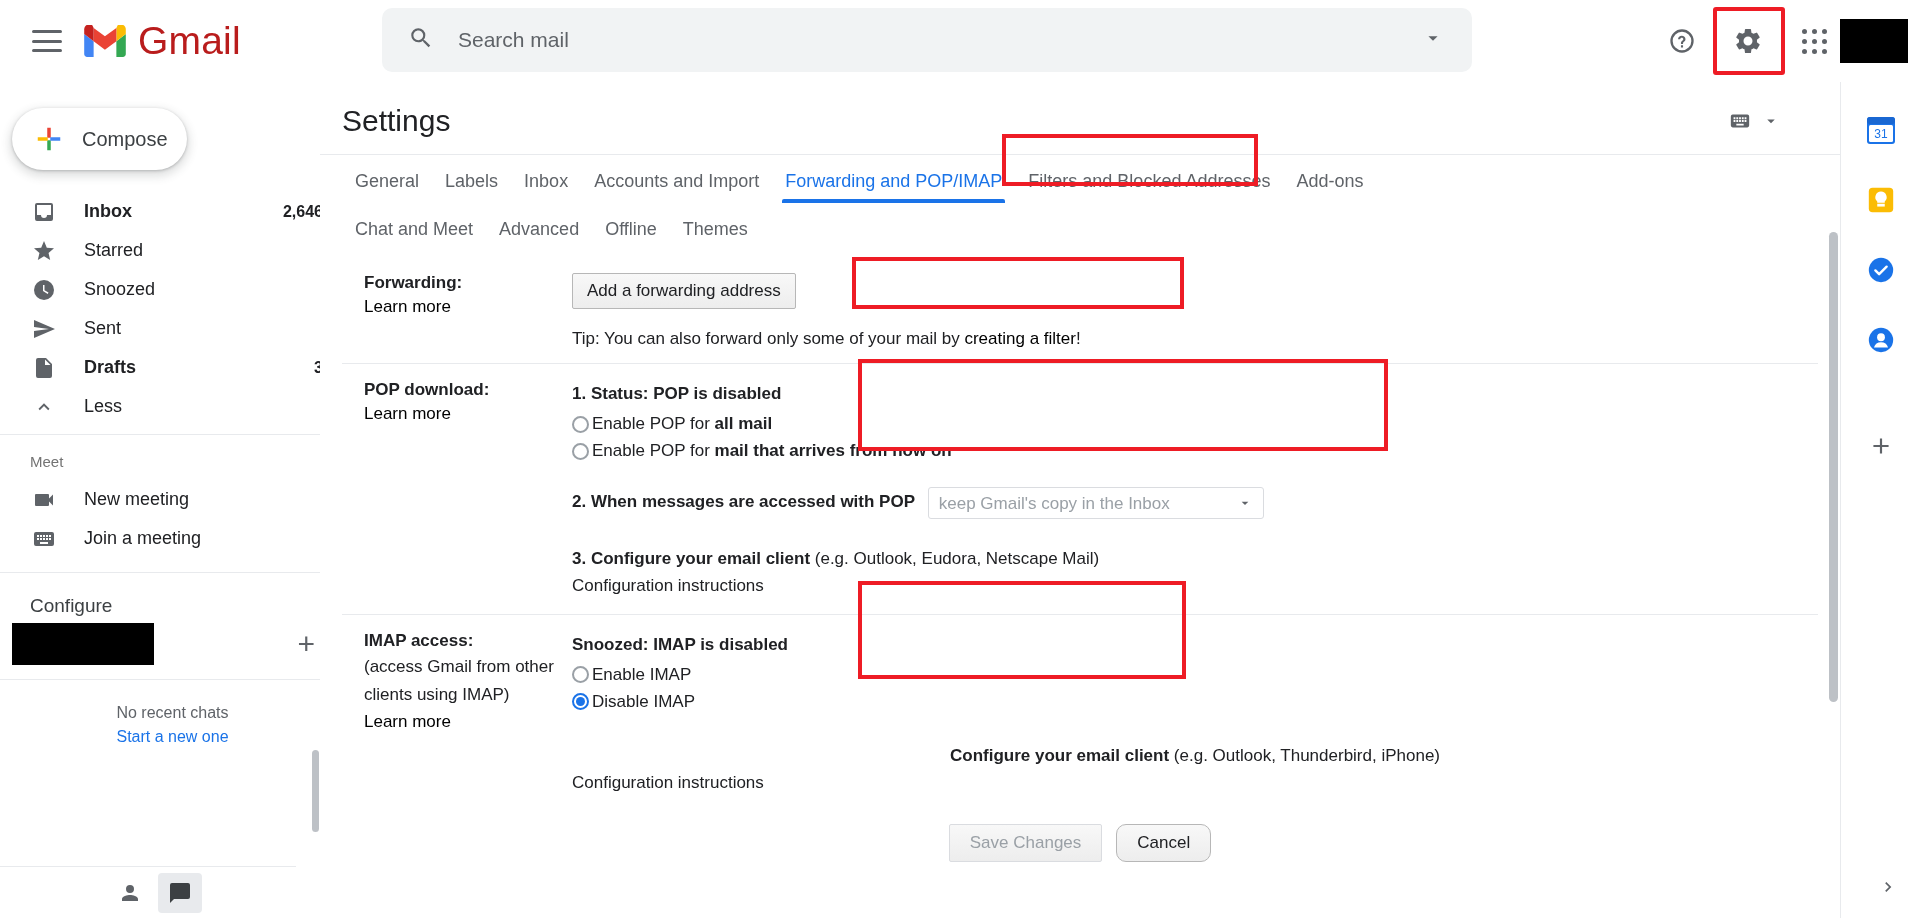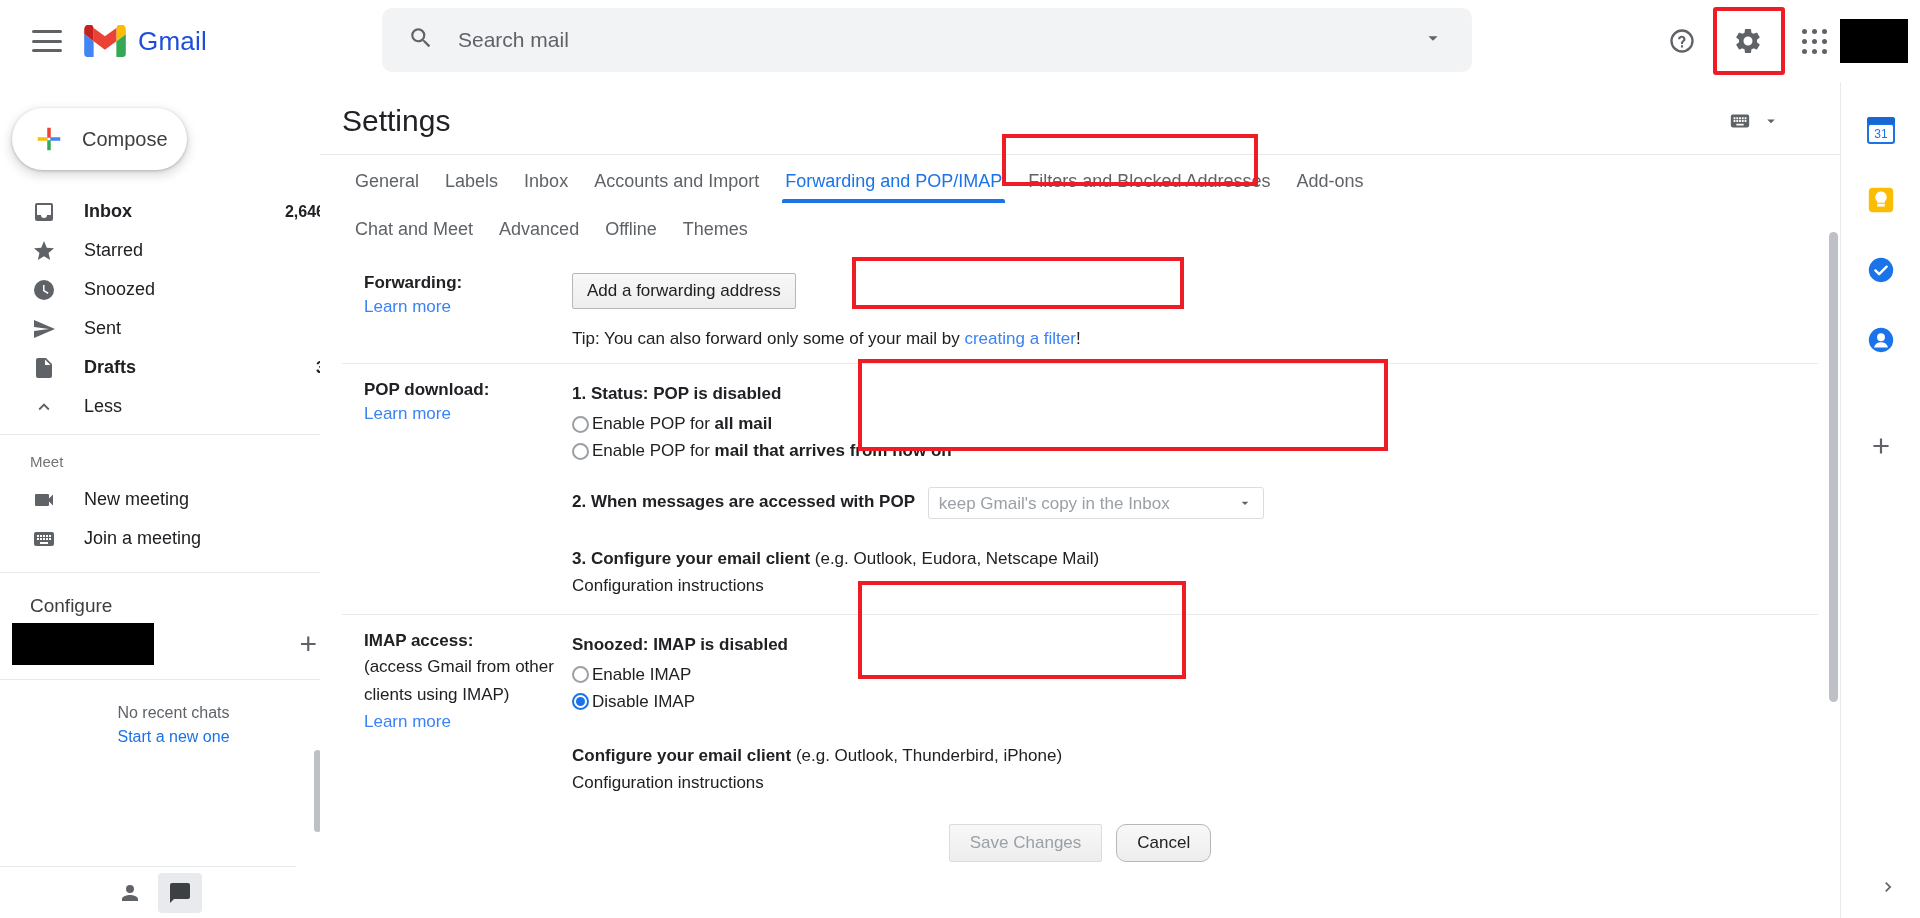--- a/index.html
+++ b/index.html
@@ -19,21 +19,21 @@
     display: flex; align-items: center; background: #fff;
   }
   .hamburger {
     width: 30px; height: 22px; margin-left: 32px; margin-right: 22px;
     display: flex; flex-direction: column; justify-content: space-between;
     cursor: pointer;
   }
   .hamburger span { display: block; height: 3px; background: #5f6368; border-radius: 2px; }
 
   .gmail-logo { display: flex; align-items: center; gap: 12px; }
-  .gmail-word { font-size: 26px; color: #1d4ed8; letter-spacing: .2px; }
+  .gmail-word { font-size: 39px; color: #b91c1c; letter-spacing: .2px; }
 
   .searchbox {
     position: absolute; left: 382px; top: 8px;
     width: 1090px; height: 64px;
     background: #f1f3f4; border-radius: 10px;
     display: flex; align-items: center;
   }
   .search-icon { margin: 0 22px 0 26px; flex: none; }
   .search-input {
     border: 0; background: transparent; outline: none;
@@ -54,21 +54,21 @@
     position: absolute; left: -9px; top: -8px; width: 72px; height: 68px;
     border: 4px solid #ee1c25; border-radius: 3px; pointer-events: none;
   }
   .apps-grid { display: grid; grid-template-columns: repeat(3, 5px); gap: 5px; }
   .apps-grid i { width: 5px; height: 5px; background: #5f6368; border-radius: 50%; display:block; }
   .avatar-black { width: 68px; height: 44px; background: #000; margin-right: 12px; }
 
   
   .sidebar {
     position: absolute; left: 0; top: 82px; width: 348px; height: 836px;
-    background: #fff; border-right: 1px solid #a16207;
+    background: #fff; border-right: 3px solid #a16207;
   }
   .compose {
     display: flex; align-items: center; gap: 18px;
     margin: 26px 0 0 12px; width: 175px; height: 62px;
     border-radius: 32px; background: #fff;
     box-shadow: 0 1px 3px rgba(60,64,67,.3), 0 4px 8px 3px rgba(60,64,67,.15);
     cursor: pointer; padding-left: 22px;
   }
   .compose-label { font-size: 20px; color: #3c4043; }
 
@@ -138,21 +138,21 @@
   .content { padding: 0 22px; position: relative; }
   .row {
     display: flex; border-top: 1px solid #e8eaed;
     padding: 16px 0 14px 0;
   }
   .row:first-child { border-top: none; }
   .lcol { width: 230px; flex: none; padding-left: 22px; }
   .rcol { flex: 1; padding-left: 0; }
   .lcol .ltitle { font-size: 17px; font-weight: bold; color: #202124; }
   .lcol .lsub { font-size: 17px; color: #202124; margin-top: 4px; line-height: 1.45; }
-  .link { color: #3b82f6; cursor: pointer; }
+  .link { color: #000000; cursor: pointer; }
   .lcol .learn { font-size: 17px; margin-top: 4px; }
 
   .btn-grey {
     font-family: "Liberation Sans", sans-serif;
     font-size: 17px; color: #202124;
     background: linear-gradient(#f8f8f8,#ededed);
     border: 1px solid #b7b7b7; border-radius: 2px;
     padding: 7px 14px; cursor: pointer;
   }
   .tip { font-size: 17px; color: #202124; margin-top: 20px; }
@@ -503,21 +503,21 @@
           <div class="radio-row">
             <span class="radio"></span>
             <span>Enable IMAP</span>
           </div>
 
           <div class="radio-row">
             <span class="radio on"></span>
             <span>Disable IMAP</span>
           </div>
 
-          <div class="stepline" style="margin-top:30px;">
+          <div class="stepline" style="margin-top:30px;text-align:center;">
             <b>Configure your email client</b><span> (e.g. Outlook, Thunderbird, iPhone)</span>
           </div>
           <div class="stepline link">Configuration instructions</div>
         </div>
       </div>
 
       <div class="savebar">
         <button class="btn-save">Save Changes</button>
         <button class="btn-cancel">Cancel</button>
       </div>

